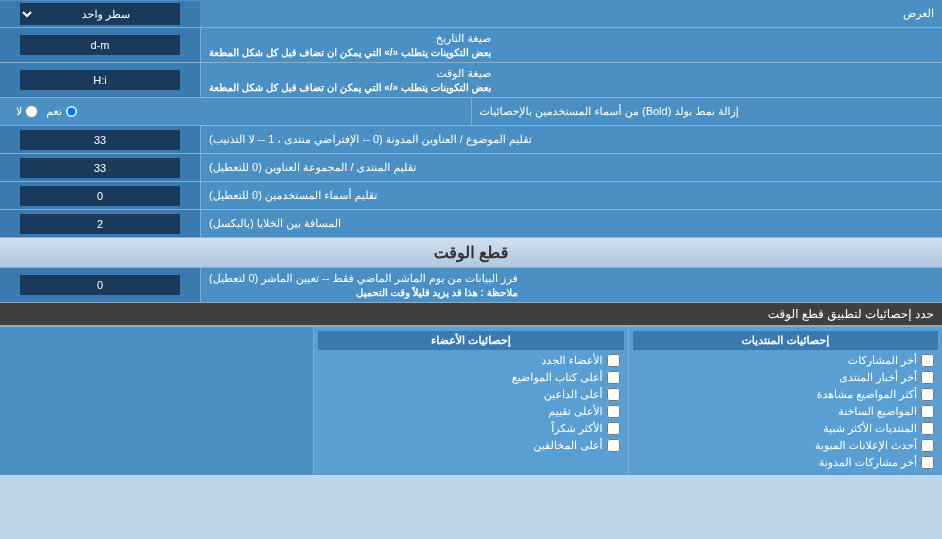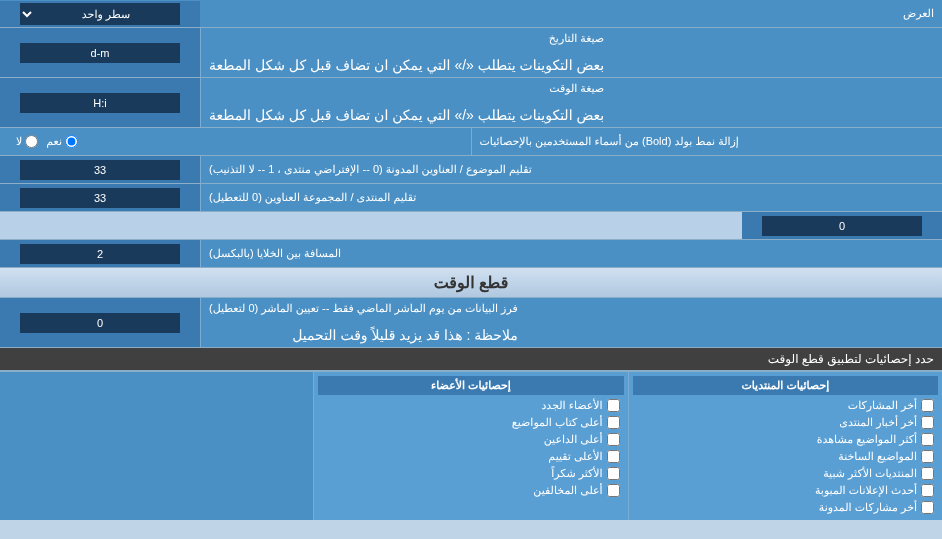--- a/index.html
+++ b/index.html
@@ -25,23 +25,24 @@
       color: #fff;
       padding: 4px 8px;
       text-align: right;
       display: flex;
       align-items: center;
       justify-content: flex-end;
       font-size: 11px;
       border-left: 1px solid #7badd4;
     }
     .row-label small {
-      font-size: 14px;
+      font-size: 10px;
       display: block;
-      margin-top: 12px;
+      margin-top: 2px;
+      font-weight: bold;
     }
     .row-input {
       width: 200px;
       background: #3a7ab0;
       display: flex;
       align-items: center;
       justify-content: center;
       padding: 2px 4px;
     }
     .input-field {
@@ -223,20 +224,21 @@
   </div>
 
   <div class="row">
     <div class="row-label">تقليم المنتدى / المجموعة العناوين (0 للتعطيل)</div>
     <div class="row-input">
       <input class="input-field" type="text" value="33" style="">
     </div>
   </div>
 
   <div class="row">
+    <div class="row-label">تقليم أسماء المستخدمين (0 للتعطيل)</div>
     <div class="row-input">
       <input class="input-field" type="text" value="0" style="">
     </div>
   </div>
 
   <div class="row">
     <div class="row-label">المسافة بين الخلايا (بالبكسل)</div>
     <div class="row-input">
       <input class="input-field" type="text" value="2" style="">
     </div>

